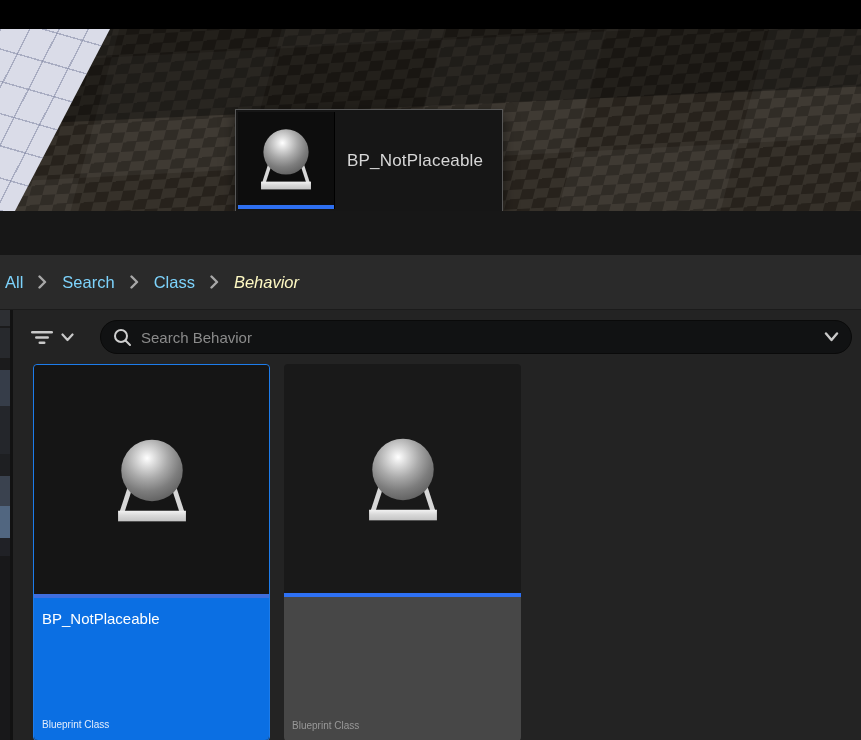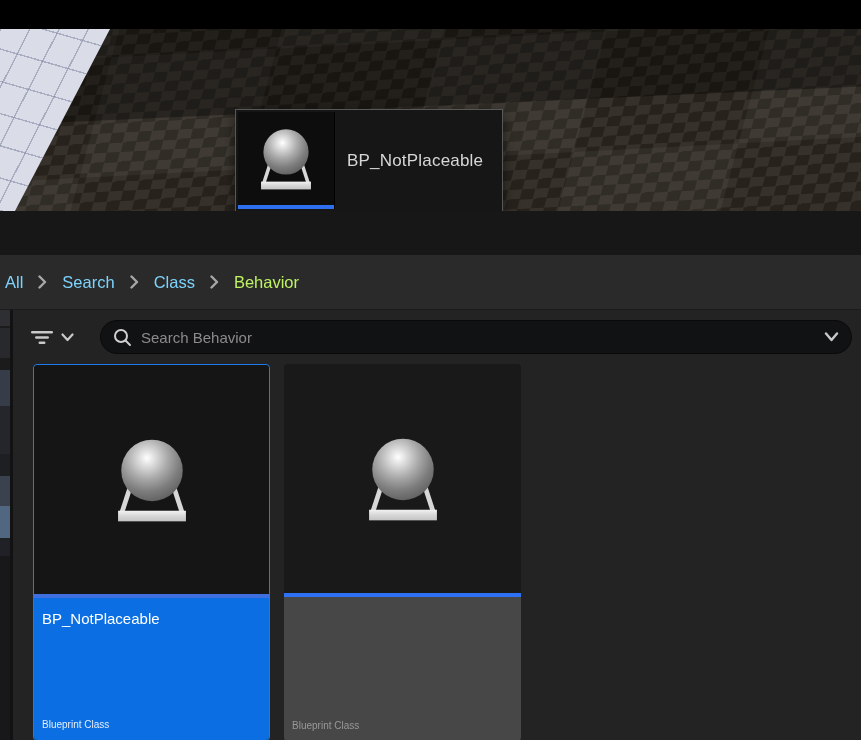--- a/index.html
+++ b/index.html
@@ -30,21 +30,21 @@
   .tt-thumb .icon-box { flex:1; display:flex; align-items:center; justify-content:center; }
   .tt-underline { height:4px; width:100%; }
   .tt-label { flex:1; display:flex; align-items:center; padding-left:12px;
               color:#d7d7d7; font-size:17px; letter-spacing:0.2px; white-space:nowrap; }
 
   
   .panel-spacer { position:absolute; top:182px; left:0; width:861px; height:44px; background:#171717; }
   .breadcrumb-bar { position:absolute; top:226px; left:0; width:861px; height:55px; background:#2a2a2a;
                     border-bottom:1px solid #1b1b1b; display:flex; align-items:center; padding-left:5px; }
   .crumb { font-size:16.5px; color:#7dd3fc; cursor:default; }
-  .crumb.current { color:#bef264; }
+  .crumb.current { color:#fef9c3;font-style:italic; }
   .crumb-sep { margin:0 15px; display:flex; align-items:center; }
 
   
   .content { position:absolute; top:281px; left:0; width:861px; height:459px; background:#232323; }
   .left-strip { position:absolute; left:0; top:0; width:10px; height:459px; background:#1b1b1c; }
   .left-strip .blk { position:absolute; left:0; width:10px; }
   .strip-divider { position:absolute; left:10px; top:0; width:3px; height:459px; background:#121212; }
 
   .search-row { position:absolute; left:13px; top:0; width:848px; height:54px; }
   .filter-btn { position:absolute; left:17px; top:12px; width:62px; height:30px; display:flex;

